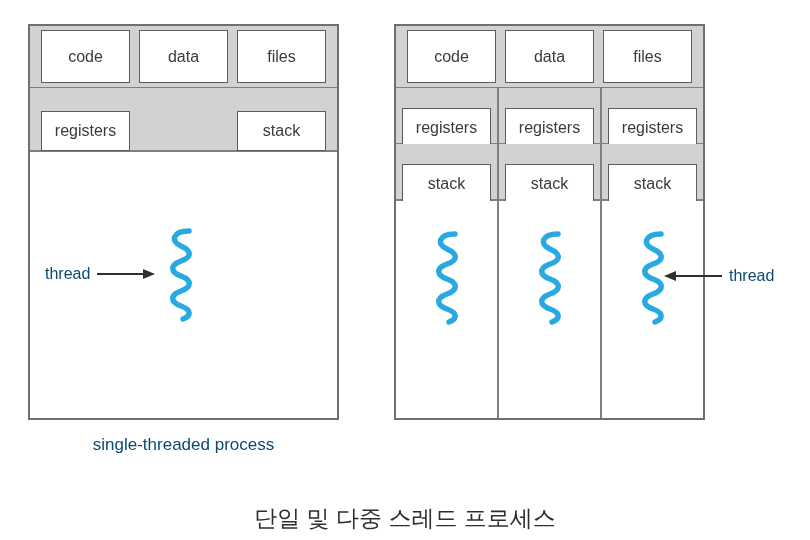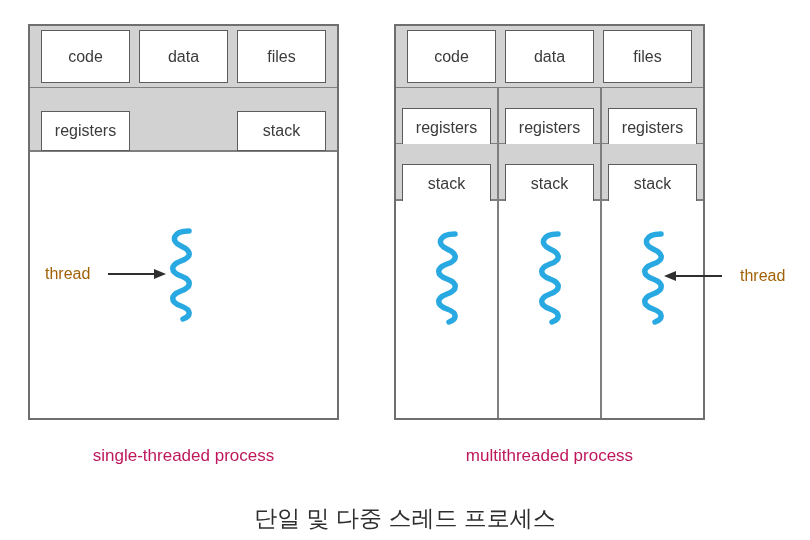--- a/index.html
+++ b/index.html
@@ -52,23 +52,23 @@
     background: #ffffff;
   }
   .squiggle-left {
     position: absolute;
     left: 137px;
     top: 76px;
   }
   .thread-callout {
     display: flex;
     align-items: center;
-    gap: 18px;
+    gap: 7px;
     font-size: 16px;
-    color: #a16207;
+    color: #0c4a6e;
     white-space: nowrap;
   }
   .callout-left {
     position: absolute;
     left: 15px;
     top: 113px;
   }
   .callout-right {
     position: absolute;
     left: 664px;
@@ -101,22 +101,21 @@
     align-items: flex-start;
     padding-top: 30px;
   }
 
   .proc-caption {
     position: absolute;
     top: 435px;
     width: 311px;
     text-align: center;
     font-size: 17px;
-    color: #be185d;
-    margin-top: 11px;
+    color: #0c4a6e;
   }
   .proc-caption.left-cap  { left: 28px; }
   .proc-caption.right-cap { left: 394px; }
 
   .fig-caption {
     position: absolute;
     top: 503px;
     left: 0;
     width: 810px;
     text-align: center;
@@ -237,16 +236,15 @@
 
   <div class="thread-callout callout-right">
     <svg width="58" height="14" viewBox="0 0 58 14">
       <polygon points="12,2 0,7 12,12" fill="#2f2f2f"></polygon>
       <line x1="11" y1="7" x2="58" y2="7" stroke="#2f2f2f" stroke-width="2"></line>
     </svg>
     <span>thread</span>
   </div>
 
   <div class="proc-caption left-cap">single-threaded process</div>
-  <div class="proc-caption right-cap">multithreaded process</div>
   <div class="fig-caption">단일 및 다중 스레드 프로세스</div>
 
 </div>
 
 </body></html>

